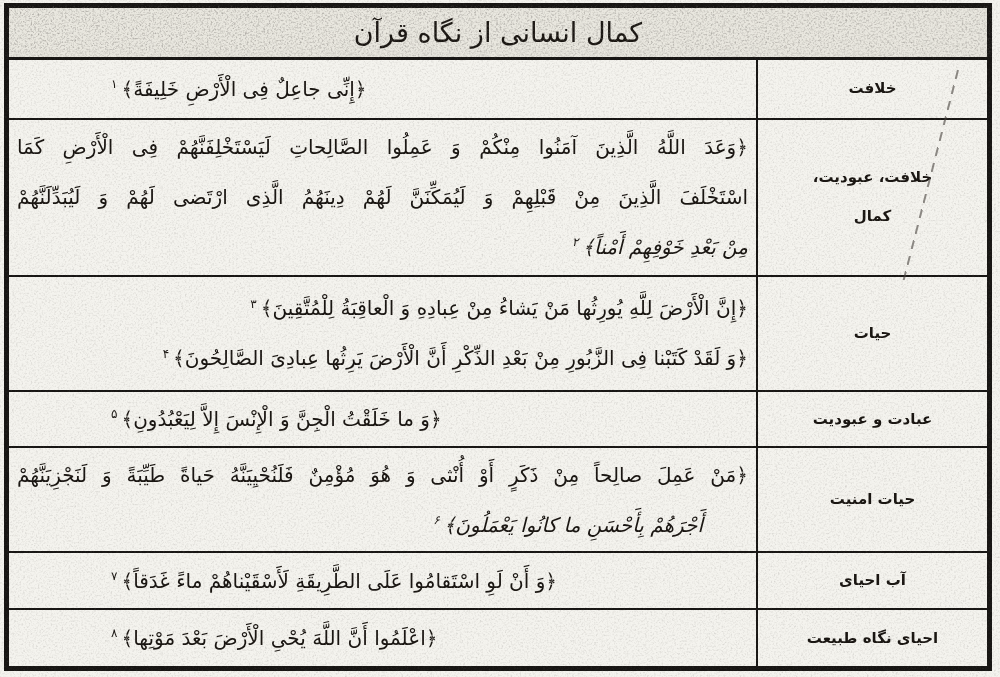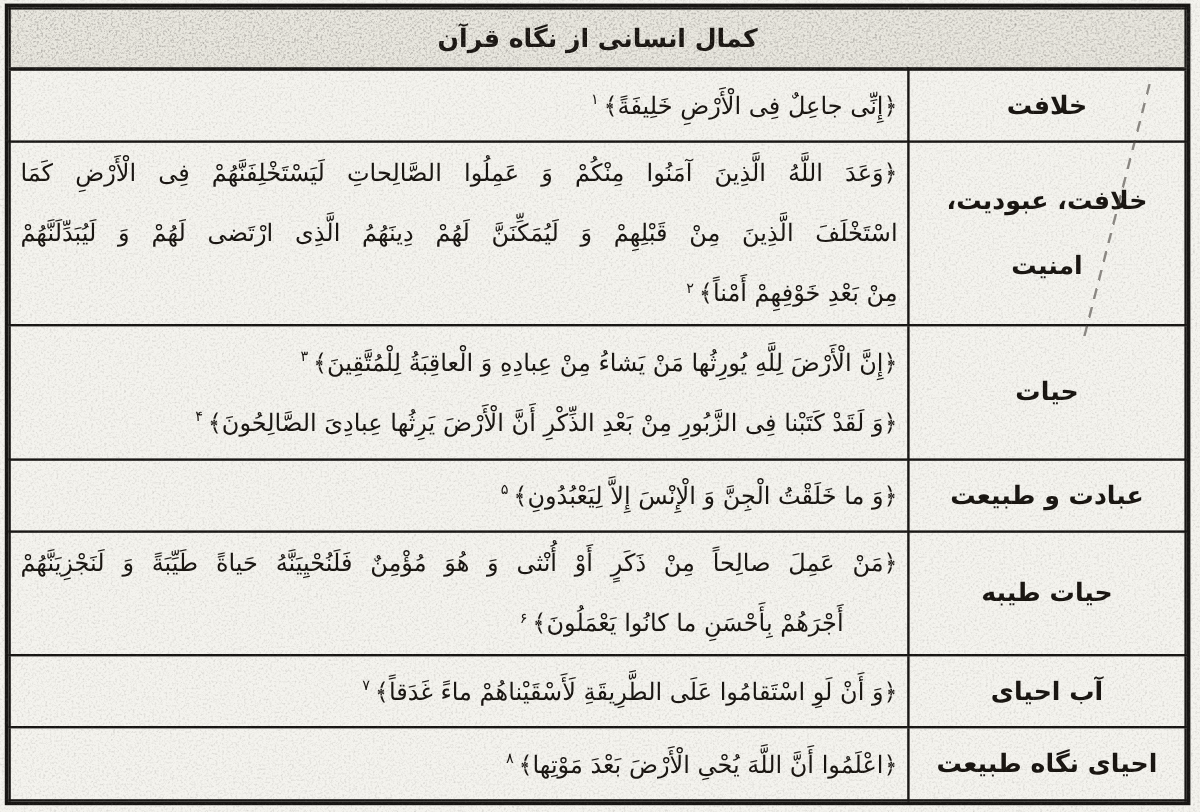--- a/index.html
+++ b/index.html
@@ -29,43 +29,43 @@
   col.col-cat { width: 231px; }
   td {
     border: 2px solid #171513;
     vertical-align: middle;
     color: #181410;
   }
   td.title-cell {
     border-bottom-width: 3px;
     background: #e9e7df;
     text-align: center;
-    font-weight: bold;
-    font-size: 21px;
+    font-weight: normal;
+    font-size: 27px;
     letter-spacing: 0;
   }
   td.cat-cell {
     text-align: center;
     font-weight: bold;
-    font-size: 21px;
+    font-size: 15px;
     line-height: 2.6;
     padding: 2px 6px;
   }
   td.verse-cell { padding: 0 8px; }
   .vwrap { overflow: hidden; }
   p.vline {
     margin: 0;
     font-size: 20px;
     line-height: 50px;
     direction: rtl;
   }
-  .v-center { text-align: right; white-space: nowrap; padding-left: 90px; }
+  .v-center { text-align: left; white-space: nowrap; padding-left: 90px; }
   .v-just   { text-align: justify; text-align-last: justify; }
   .v-end    { text-align: right; white-space: nowrap; }
-  .v-last   { text-align: right; }
+  .v-last   { text-align: right; font-style: italic; }
   .v-indent { padding-left: 0; padding-right: 45px; }
   sup.fn {
     font-size: 12px;
     vertical-align: super;
     line-height: 0;
     margin: 0 4px;
     font-weight: normal;
   }
   .scratch {
     position: absolute;
@@ -111,21 +111,21 @@
           <td class="verse-cell">
             <div class="vwrap">
               <p class="vline v-center"><span>﴿إِنِّی جاعِلٌ فِی الْأَرْضِ خَلِیفَةً﴾</span><sup class="fn">۱</sup></p>
             </div>
           </td>
         </tr>
 
         <tr style="height:150px">
           <td class="cat-cell">
             <div>خلافت، عبودیت،</div>
-            <div>امنیت</div>
+            <div>کمال</div>
           </td>
           <td class="verse-cell">
             <div class="vwrap">
               <p class="vline v-just"><span>﴿وَعَدَ اللَّهُ الَّذِینَ آمَنُوا مِنْکُمْ وَ عَمِلُوا الصَّالِحاتِ لَیَسْتَخْلِفَنَّهُمْ فِی الْأَرْضِ کَمَا</span></p>
               <p class="vline v-just"><span>اسْتَخْلَفَ الَّذِینَ مِنْ قَبْلِهِمْ وَ لَیُمَکِّنَنَّ لَهُمْ دِینَهُمُ الَّذِی ارْتَضی لَهُمْ وَ لَیُبَدِّلَنَّهُمْ</span></p>
               <p class="vline v-last"><span>مِنْ بَعْدِ خَوْفِهِمْ أَمْناً﴾</span><sup class="fn">۲</sup></p>
             </div>
           </td>
         </tr>
 
@@ -136,32 +136,32 @@
           <td class="verse-cell">
             <div class="vwrap">
               <p class="vline v-end"><span>﴿إِنَّ الْأَرْضَ لِلَّهِ یُورِثُها مَنْ یَشاءُ مِنْ عِبادِهِ وَ الْعاقِبَةُ لِلْمُتَّقِینَ﴾</span><sup class="fn">۳</sup></p>
               <p class="vline v-end"><span>﴿وَ لَقَدْ کَتَبْنا فِی الزَّبُورِ مِنْ بَعْدِ الذِّکْرِ أَنَّ الْأَرْضَ یَرِثُها عِبادِیَ الصَّالِحُونَ﴾</span><sup class="fn">۴</sup></p>
             </div>
           </td>
         </tr>
 
         <tr style="height:54px">
           <td class="cat-cell">
-            <div>عبادت و طبیعت</div>
+            <div>عبادت و عبودیت</div>
           </td>
           <td class="verse-cell">
             <div class="vwrap">
               <p class="vline v-center"><span>﴿وَ ما خَلَقْتُ الْجِنَّ وَ الْإِنْسَ إِلاَّ لِیَعْبُدُونِ﴾</span><sup class="fn">۵</sup></p>
             </div>
           </td>
         </tr>
 
         <tr style="height:100px">
           <td class="cat-cell">
-            <div>حیات طیبه</div>
+            <div>حیات امنیت</div>
           </td>
           <td class="verse-cell">
             <div class="vwrap">
               <p class="vline v-just"><span>﴿مَنْ عَمِلَ صالِحاً مِنْ ذَکَرٍ أَوْ أُنْثی وَ هُوَ مُؤْمِنٌ فَلَنُحْیِیَنَّهُ حَیاةً طَیِّبَةً وَ لَنَجْزِیَنَّهُمْ</span></p>
               <p class="vline v-last v-indent"><span>أَجْرَهُمْ بِأَحْسَنِ ما کانُوا یَعْمَلُونَ﴾</span><sup class="fn">۶</sup></p>
             </div>
           </td>
         </tr>
 
         <tr style="height:55px">

